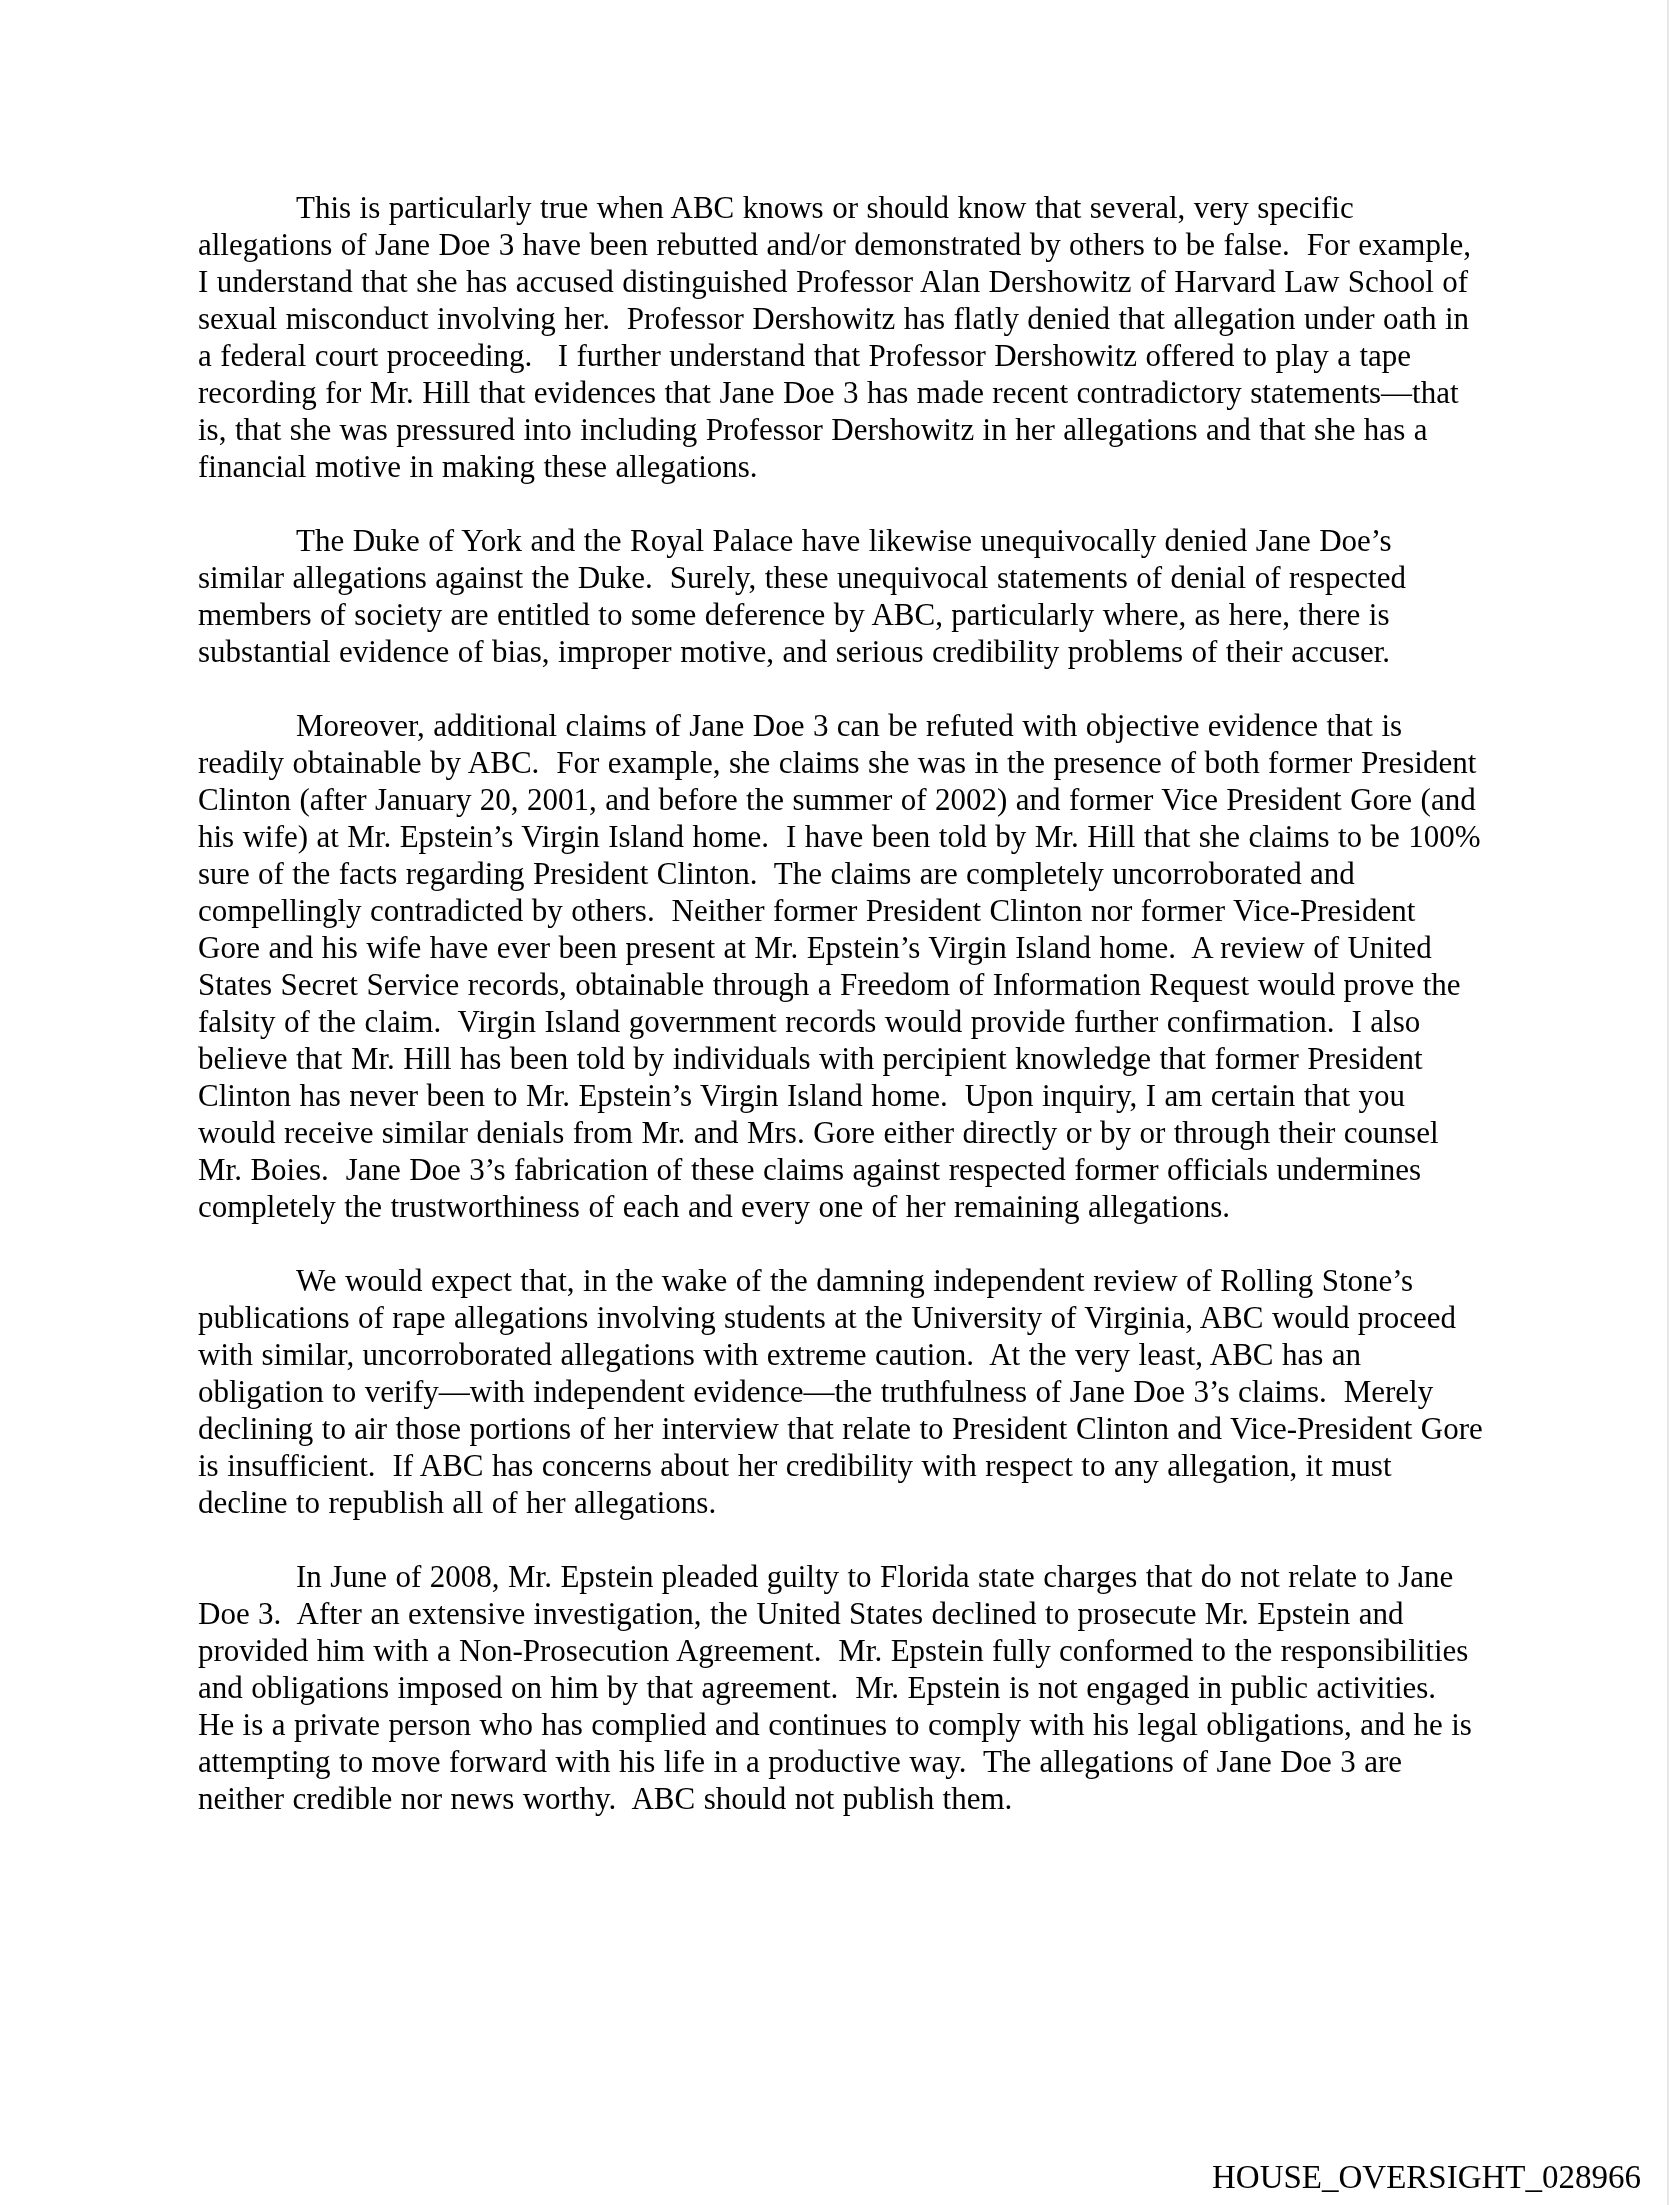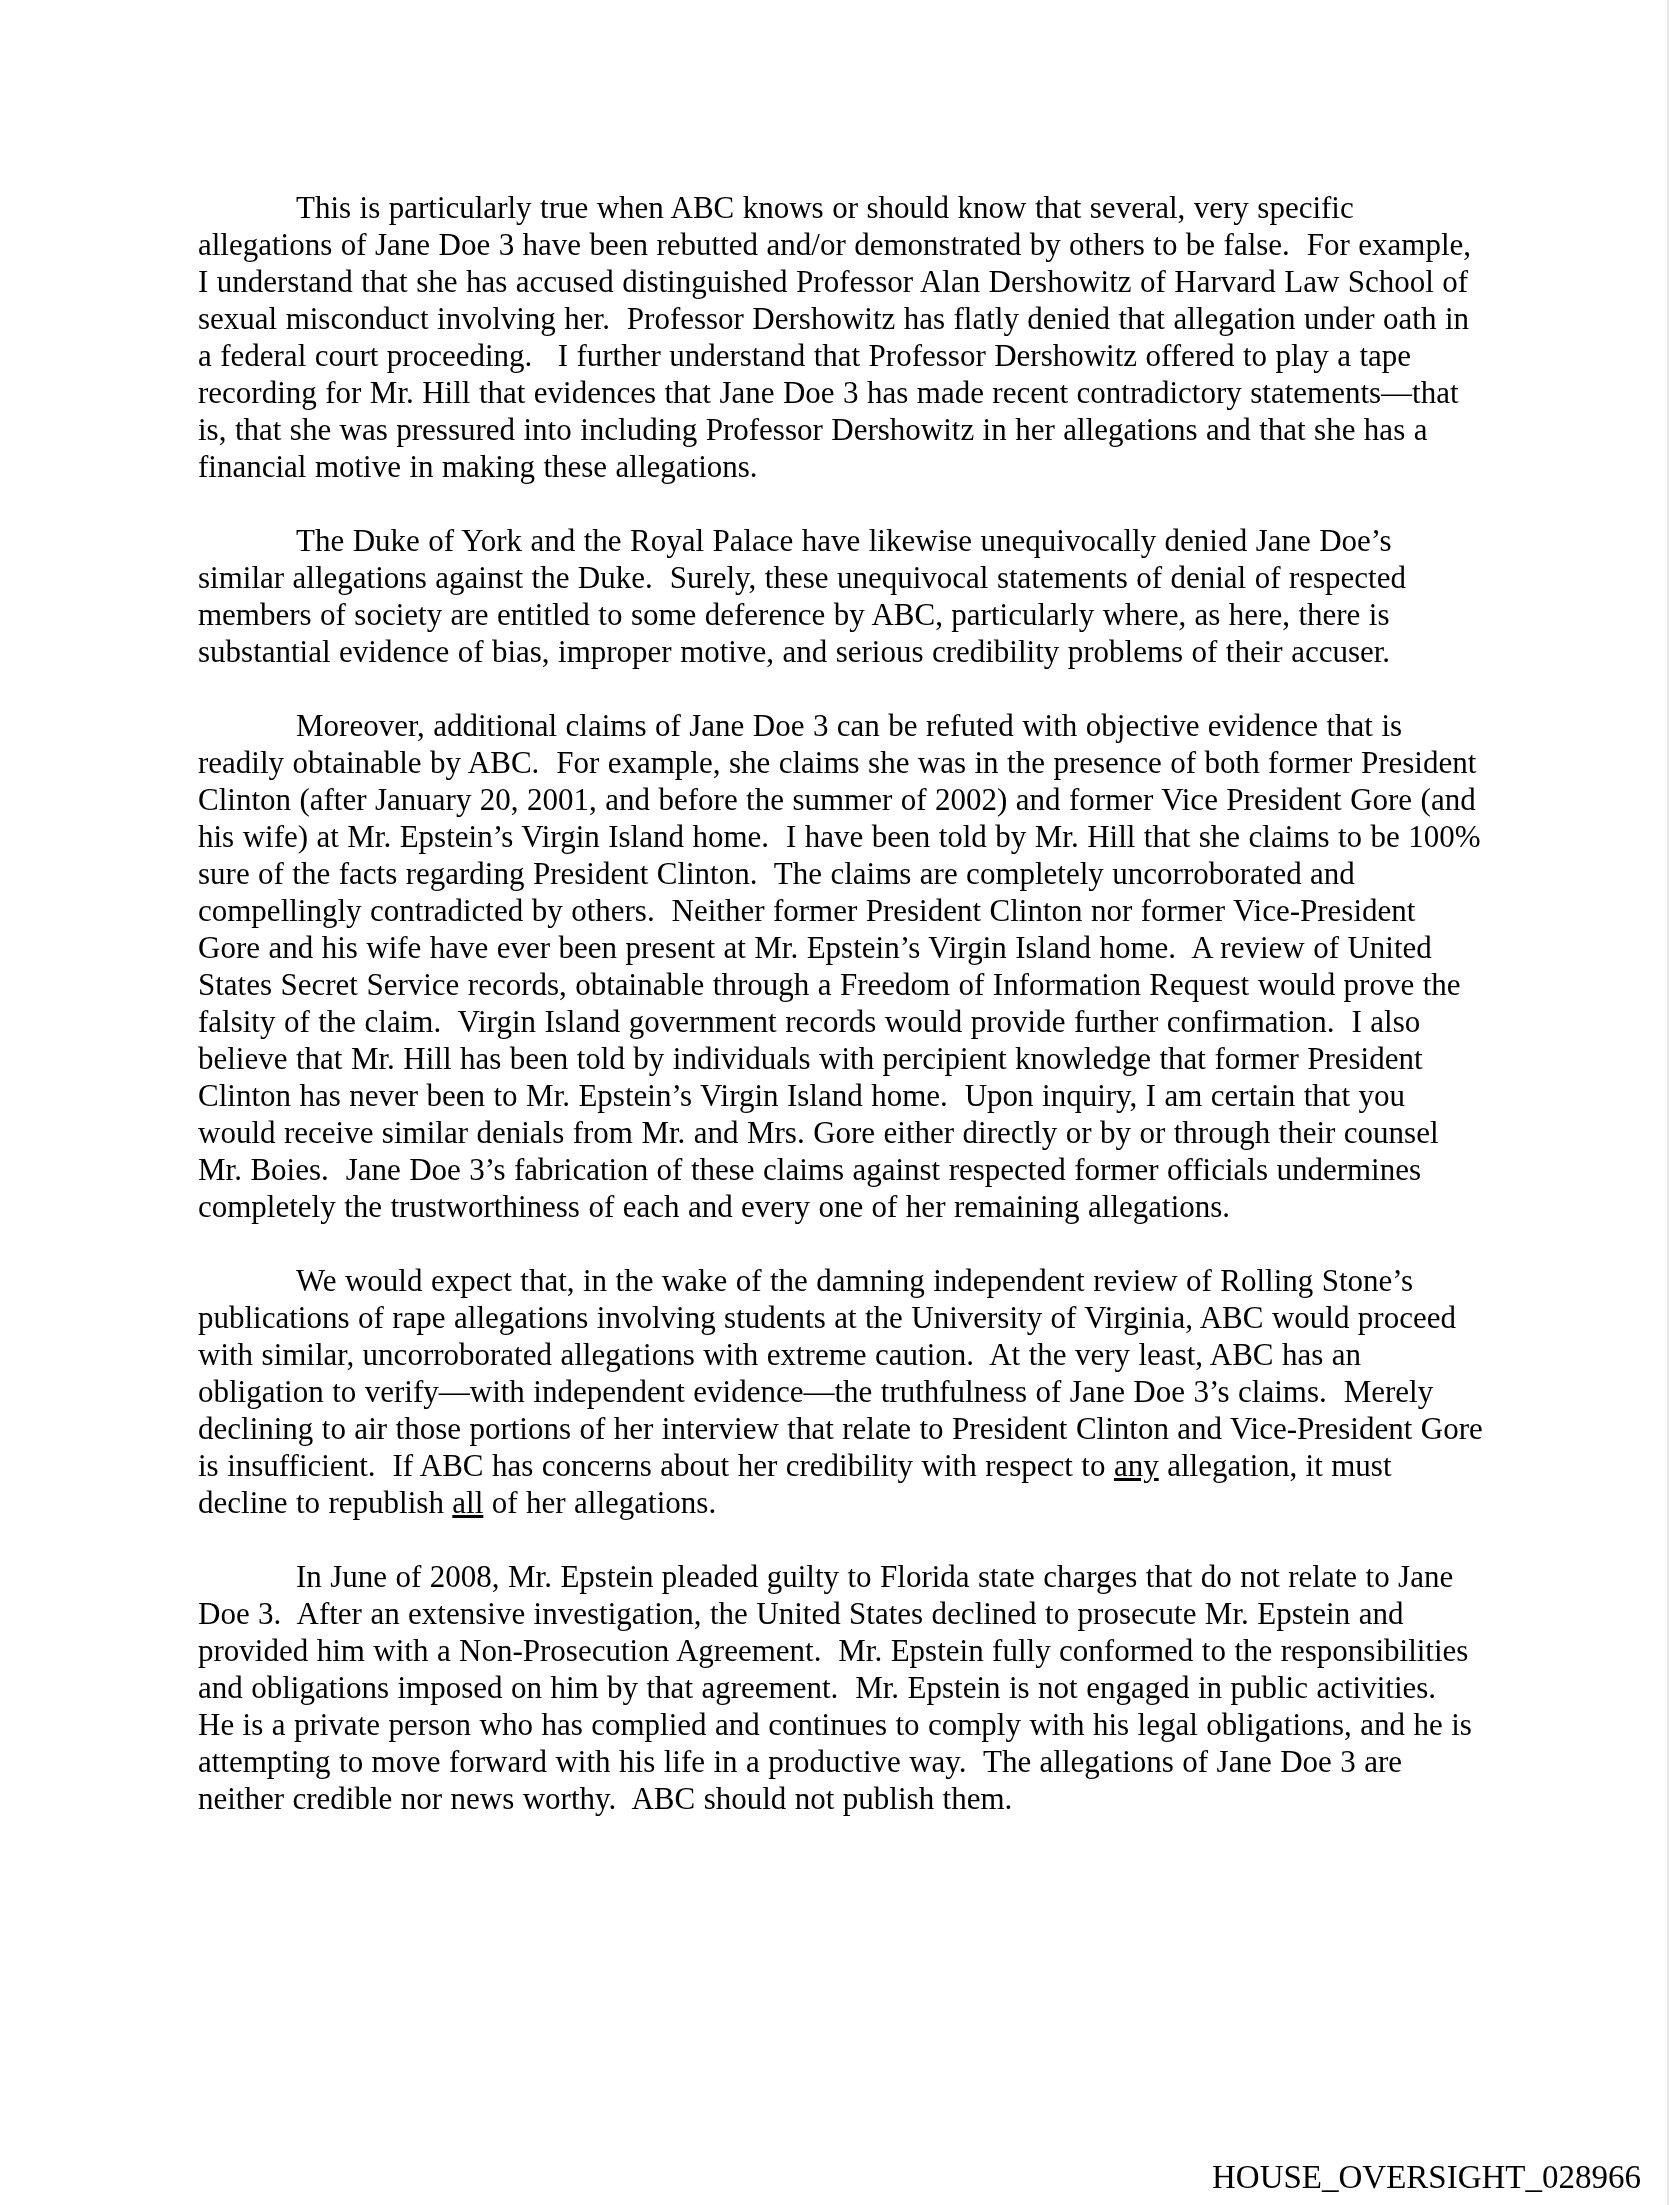--- a/index.html
+++ b/index.html
@@ -25,21 +25,20 @@
   .para {
     margin: 0 0 37px 0;
     font-size: 31px;
     line-height: 37px;
     text-align: left;
     text-indent: 98px;
     white-space: pre-wrap;
     word-spacing: 0.7px;
   }
   .u {
-    text-decoration: underline;
   }
   .footer {
     position: absolute;
     right: 26px;
     bottom: 9.2px;
     font-family: Liberation Serif, serif;
     font-size: 33px;
     color: #000000;
   }
 </style>

